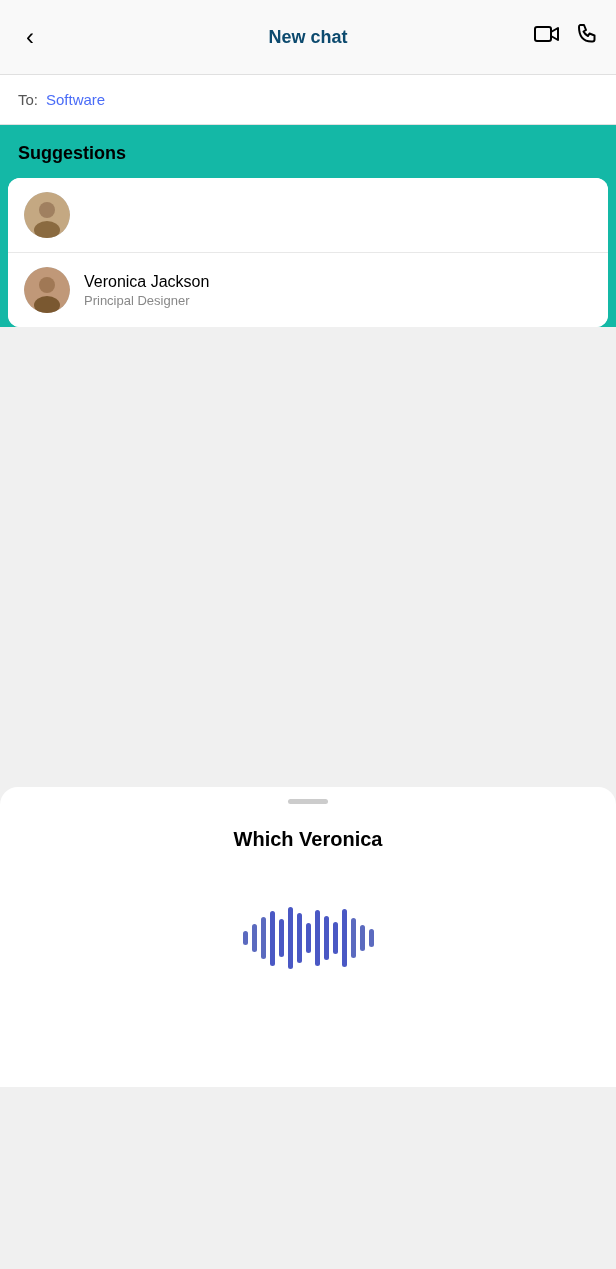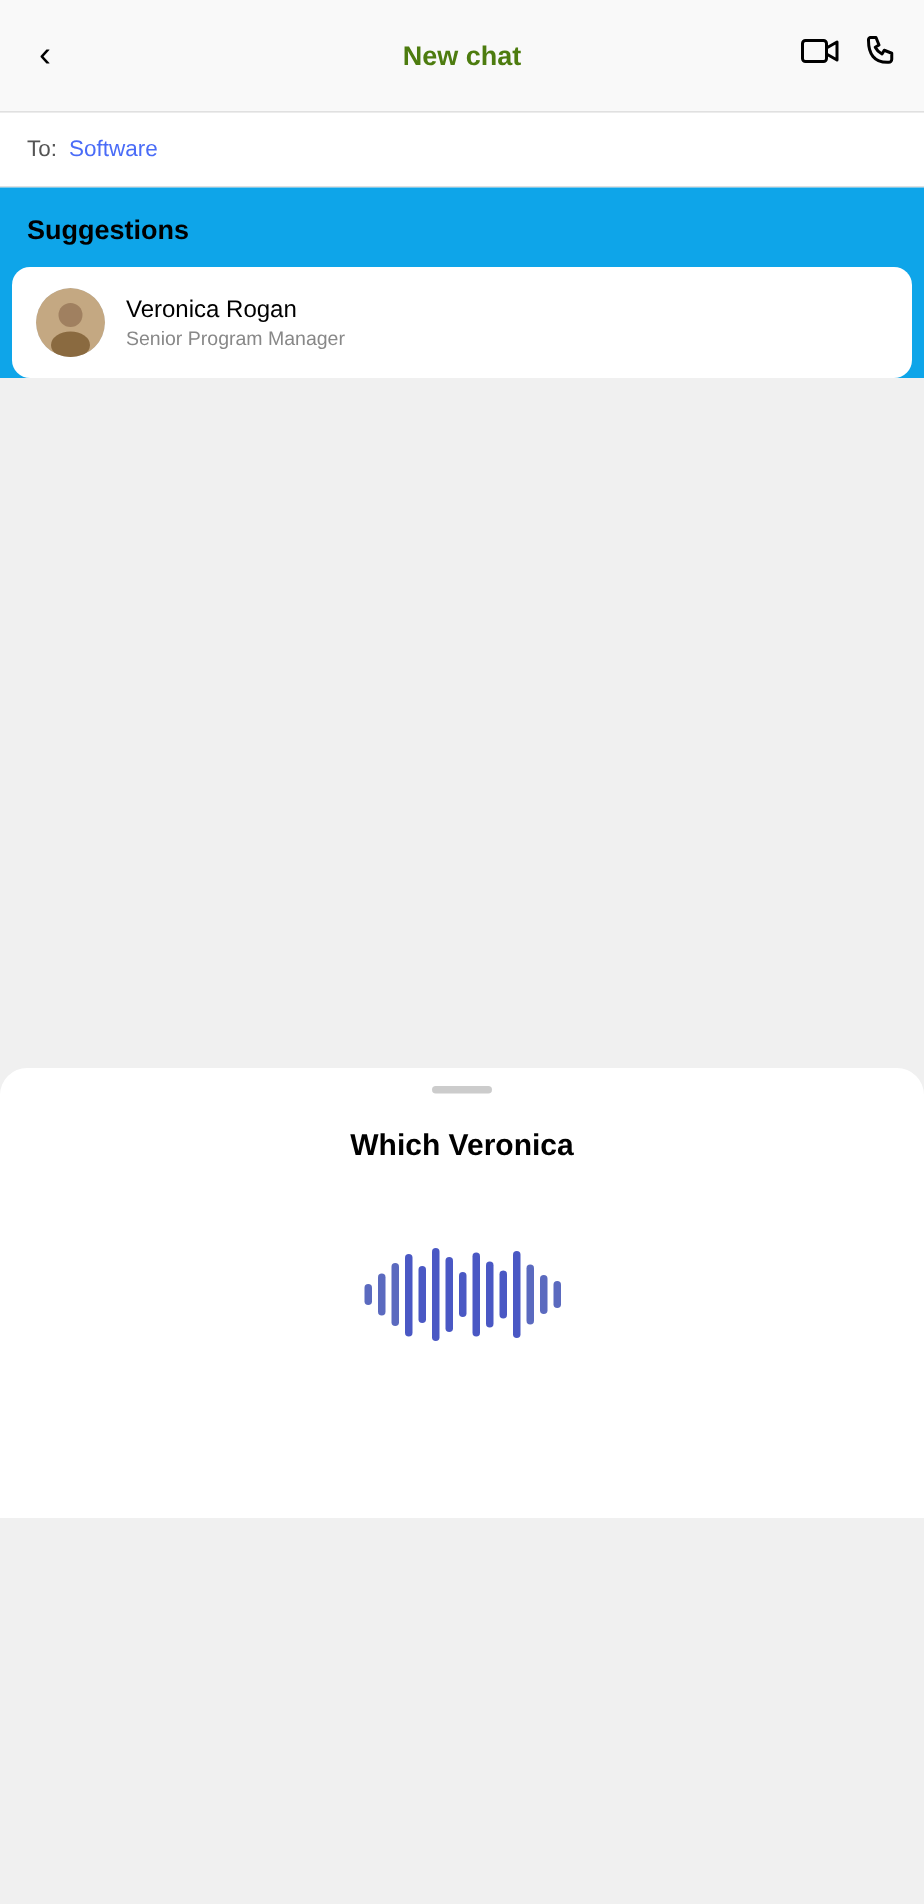--- a/index.html
+++ b/index.html
@@ -30,21 +30,21 @@
       cursor: pointer;
       padding: 8px;
       line-height: 1;
     }
     .header-title {
       position: absolute;
       left: 50%;
       transform: translateX(-50%);
       font-size: 18px;
       font-weight: 600;
-      color: #4d7c0f;
+      color: #0c4a6e;
     }
     .header-actions {
       display: flex;
       align-items: center;
       gap: 16px;
     }
     .header-icon {
       font-size: 22px;
       color: #000;
       cursor: pointer;
@@ -65,21 +65,21 @@
       margin-right: 8px;
     }
     .to-value {
       font-size: 15px;
       color: #4a6cf7;
       font-weight: 400;
     }
 
     
     .suggestions-container {
-      background: #0ea5e9;
+      background: #14b8a6;
       padding: 18px 0 0 0;
     }
     .suggestions-title {
       font-size: 18px;
       font-weight: 700;
       color: #000;
       padding: 0 18px 14px 18px;
     }
     .suggestions-list {
       background: #fff;
@@ -206,27 +206,36 @@
   <div class="suggestions-list">
 
     <div class="suggestion-item">
       <div class="avatar">
         <svg viewBox="0 0 46 46" xmlns="http://www.w3.org/2000/svg">
           <circle cx="23" cy="23" r="23" fill="#c4a882"></circle>
           <circle cx="23" cy="18" r="8" fill="#a08060"></circle>
           <ellipse cx="23" cy="38" rx="13" ry="9" fill="#8a6a40"></ellipse>
         </svg>
       </div>
+    </div>
+
+
+    <div class="suggestion-item">
+      <div class="avatar">
+        <svg viewBox="0 0 46 46" xmlns="http://www.w3.org/2000/svg">
+          <circle cx="23" cy="23" r="23" fill="#c09878"></circle>
+          <circle cx="23" cy="18" r="8" fill="#a07855"></circle>
+          <ellipse cx="23" cy="38" rx="13" ry="9" fill="#7a5830"></ellipse>
+        </svg>
+      </div>
       <div class="suggestion-info">
-        <span class="suggestion-name">Veronica Rogan</span>
-        <span class="suggestion-role">Senior Program Manager</span>
+        <span class="suggestion-name">Veronica Jackson</span>
+        <span class="suggestion-role">Principal Designer</span>
       </div>
     </div>
-
-
 
   </div>
 </div>
 
 <div class="empty-area"></div>
 
 <div class="bottom-sheet">
   <div class="bottom-sheet-handle"></div>
   <div class="bottom-sheet-title">Which Veronica</div>
   <div class="waveform" id="waveform-container">

